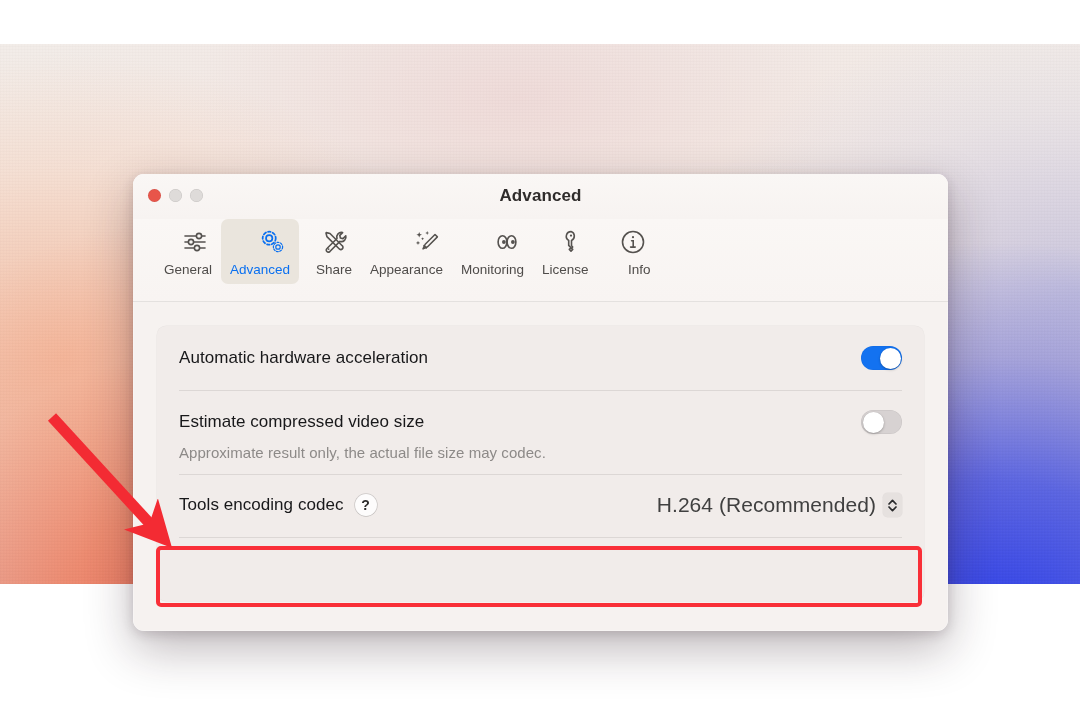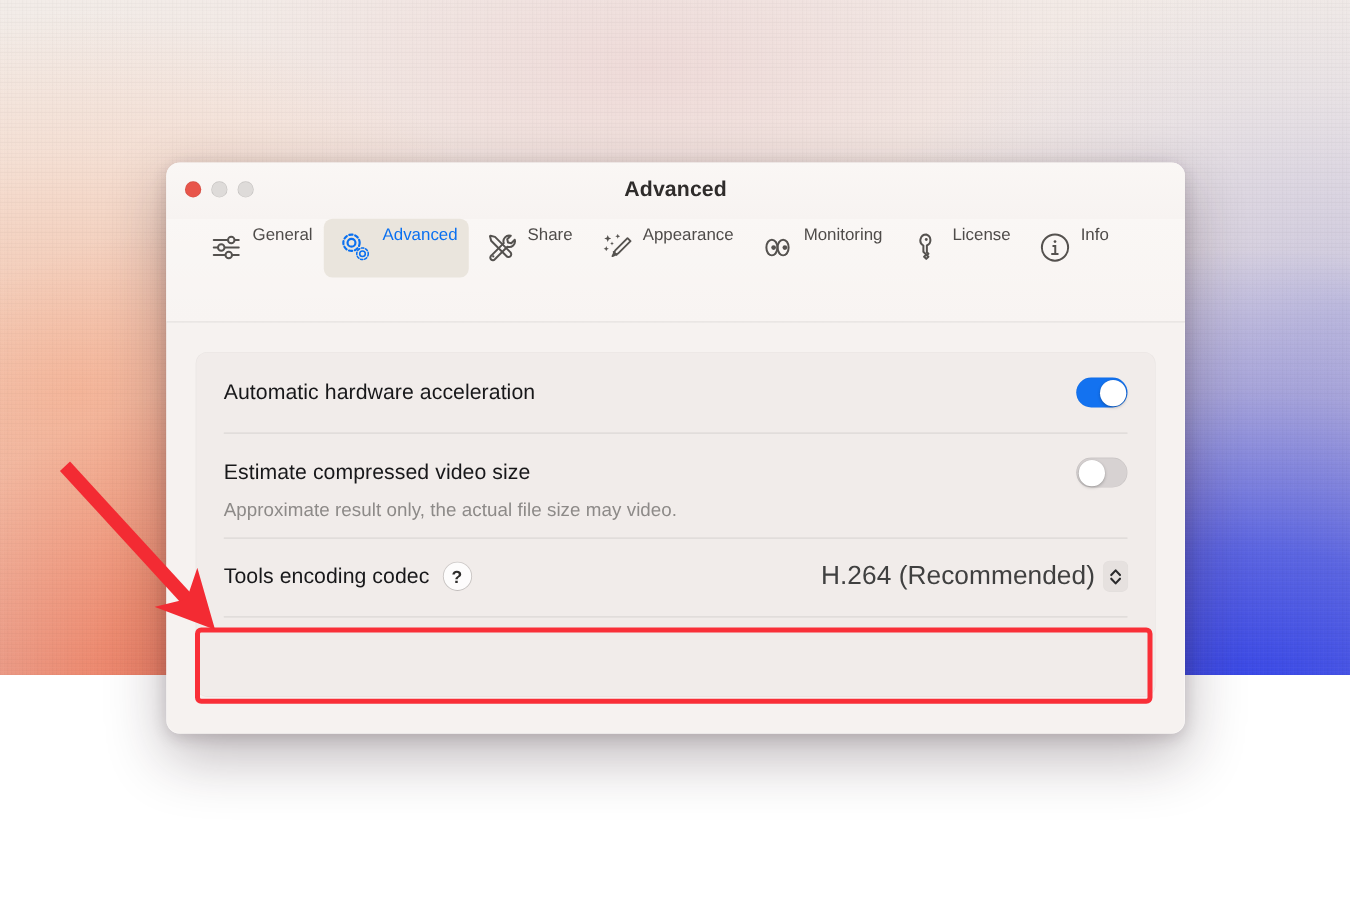--- a/index.html
+++ b/index.html
@@ -17,20 +17,21 @@
     width: 1080px;
     height: 540px;
     background:
       radial-gradient(ellipse 680px 520px at 92% 108%, rgba(40,60,235,0.97) 0%, rgba(60,78,230,0.80) 28%, rgba(90,100,220,0.38) 52%, rgba(120,130,215,0.0) 74%),
       radial-gradient(ellipse 700px 560px at 24% 112%, rgba(238,95,68,0.96) 0%, rgba(240,120,85,0.74) 30%, rgba(243,160,130,0.36) 55%, rgba(245,190,170,0.0) 78%),
       radial-gradient(ellipse 560px 420px at 58% 96%, rgba(205,55,70,0.70) 0%, rgba(205,60,75,0.34) 44%, rgba(210,90,100,0.0) 72%),
       radial-gradient(ellipse 520px 400px at 6% 58%, rgba(246,176,140,0.70) 0%, rgba(248,200,175,0.30) 48%, rgba(250,220,205,0.0) 76%),
       radial-gradient(ellipse 520px 360px at 100% 46%, rgba(150,160,225,0.42) 0%, rgba(180,188,232,0.16) 50%, rgba(210,215,240,0.0) 78%),
       radial-gradient(ellipse 620px 300px at 48% 10%, rgba(236,208,208,0.60) 0%, rgba(242,228,226,0.22) 52%, rgba(245,240,238,0.0) 80%),
       linear-gradient(178deg, #f2ece8 0%, #f3e9e3 24%, #f0e2dc 44%, #eddad4 60%, #e7cfcc 74%, #dfc3c6 86%, #d6bac6 100%);
+    margin-top: 44px;
   }
   #desktop::after {
     content: "";
     position: absolute;
     inset: 0;
     pointer-events: none;
     opacity: 0.05;
     background-image:
       repeating-linear-gradient(0deg, rgba(0,0,0,0.5) 0px, rgba(0,0,0,0) 1px, rgba(0,0,0,0) 2px, rgba(255,255,255,0.4) 3px),
       repeating-linear-gradient(90deg, rgba(0,0,0,0.4) 0px, rgba(0,0,0,0) 1px, rgba(0,0,0,0) 2px, rgba(255,255,255,0.35) 3px);
@@ -90,22 +91,22 @@
     height: 83px;
     display: flex;
     align-items: flex-start;
     padding: 0 22px;
     gap: 0px;
     border-bottom: 1px solid rgba(0,0,0,0.085);
     background: linear-gradient(180deg, #faf7f5 0%, #f8f4f2 100%);
   }
   .tb-item {
     display: flex;
-    flex-direction: row;
-    align-items: flex-start;
+    flex-direction: column;
+    align-items: flex-end;
     justify-content: flex-start;
     gap: 4px;
     padding: 6px 9px 7px 9px;
     border-radius: 7px;
     min-width: 62px;
     cursor: default;
   }
   .tb-item.selected { background: #eae5dd; }
   .tb-icon {
     width: 34px; height: 34px;
@@ -379,21 +380,21 @@
 
         <div class="row row-2">
           <div class="row-main">
             <div class="row-label">
               <span>Estimate compressed video size</span>
             </div>
             <div class="toggle off">
               <span class="knob"></span>
             </div>
           </div>
-          <div class="row-sub">Approximate result only, the actual file size may video.</div>
+          <div class="row-sub">Approximate result only, the actual file size may codec.</div>
         </div>
 
         <div class="divider"></div>
 
         <div class="row row-3">
           <div class="row-main">
             <div class="row-label">
               <span>Tools encoding codec</span>
               <span class="help-badge">?</span>
             </div>

